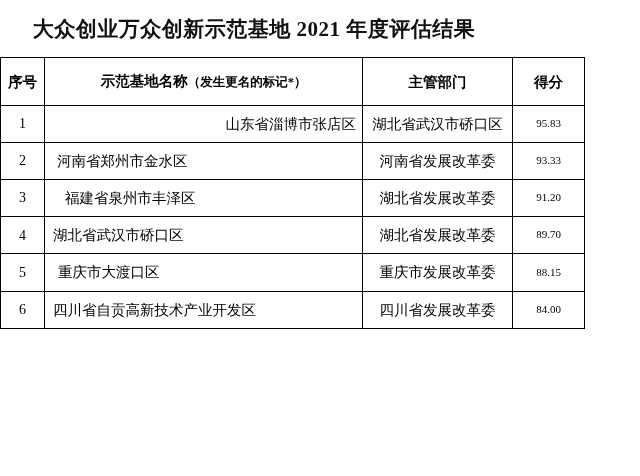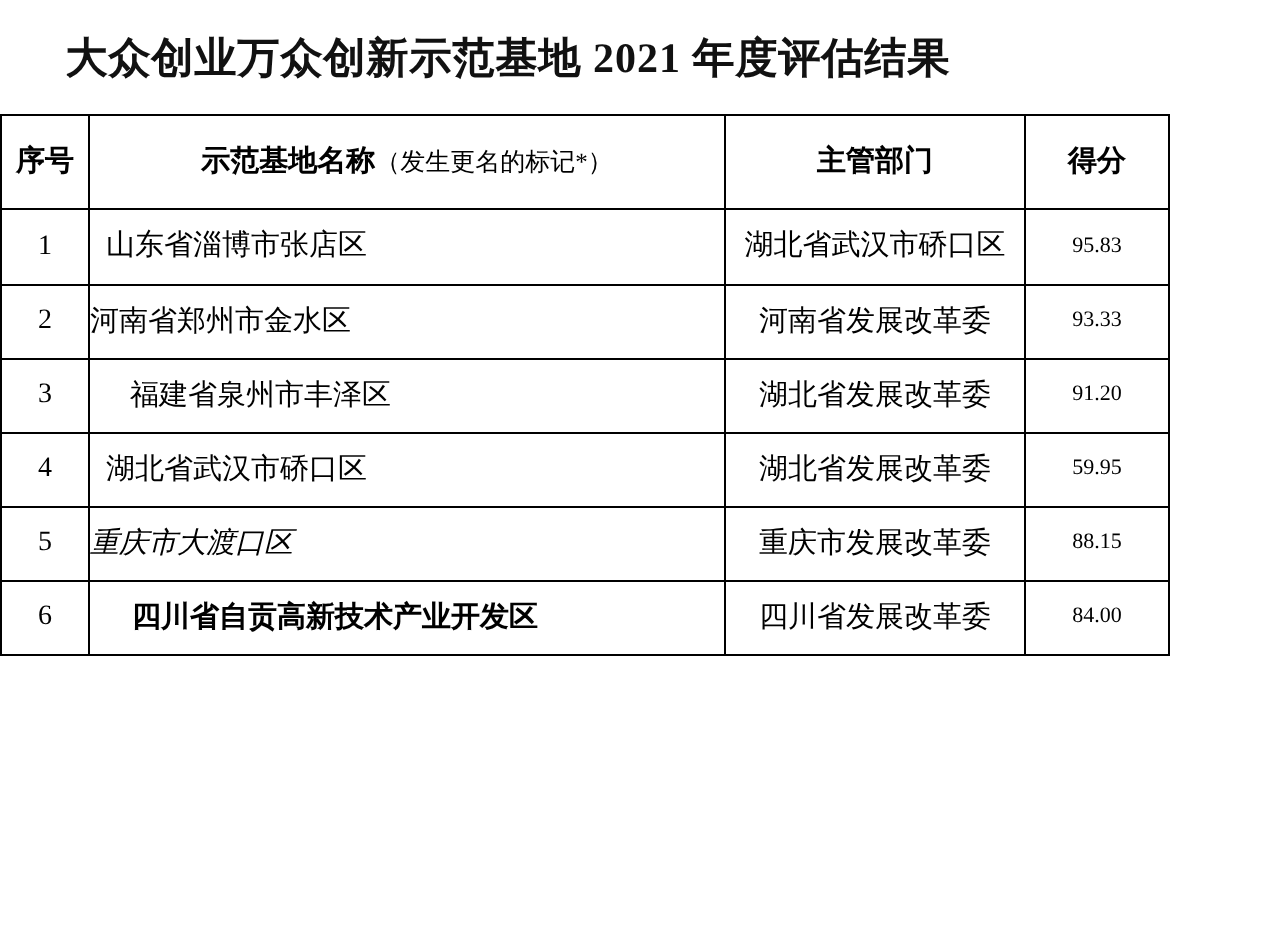--- a/index.html
+++ b/index.html
@@ -54,21 +54,21 @@
     font-size: 14.5px;
     font-weight: bold;
     text-align: center;
   }
   .th-name {
     text-align: center;
     font-size: 14.5px;
     font-weight: bold;
   }
   .th-name .sub {
-    font-weight: normal;
+    font-weight: bold;
     font-size: 12.5px;
   }
   .section-row td {
     font-size: 14.5px;
     font-weight: bold;
   }
   .section-label {
     padding: 9px 6px 9px 14px;
   }
   .subsection-label {
@@ -127,36 +127,36 @@
         </td>
       </tr>
 
 
 
       <tr class="row-tall">
         <td class="c-no">
             <div class="cell-pad">1</div>
           </td>
         <td class="c-name">
-            <div class="cell-pad" style="padding-left:8px;">山东省淄博市张店区</div>
+            <div class="cell-pad" style="padding-left:8px;text-align:right;">山东省淄博市张店区</div>
           </td>
         <td class="c-dept">
             <div class="cell-pad">湖北省武汉市硚口区</div>
           </td>
         <td class="c-score">
             <div class="cell-pad">95.83</div>
           </td>
       </tr>
 
       <tr class="row-tall">
         <td class="c-no">
             <div class="cell-pad">2</div>
           </td>
         <td class="c-name">
-            <div class="cell-pad" style="padding-left:0;">河南省郑州市金水区</div>
+            <div class="cell-pad" style="padding-left:12px;">河南省郑州市金水区</div>
           </td>
         <td class="c-dept">
             <div class="cell-pad">河南省发展改革委</div>
           </td>
         <td class="c-score">
             <div class="cell-pad">93.33</div>
           </td>
       </tr>
 
       <tr class="row-tall">
@@ -178,45 +178,45 @@
         <td class="c-no">
             <div class="cell-pad">4</div>
           </td>
         <td class="c-name">
             <div class="cell-pad" style="padding-left:8px;">湖北省武汉市硚口区</div>
           </td>
         <td class="c-dept">
             <div class="cell-pad">湖北省发展改革委</div>
           </td>
         <td class="c-score">
-            <div class="cell-pad">59.95</div>
+            <div class="cell-pad">89.70</div>
           </td>
       </tr>
 
       <tr class="row-tall">
         <td class="c-no">
             <div class="cell-pad">5</div>
           </td>
         <td class="c-name">
-            <div class="cell-pad" style="padding-left:0;font-style:italic;">重庆市大渡口区</div>
+            <div class="cell-pad" style="padding-left:13px;">重庆市大渡口区</div>
           </td>
         <td class="c-dept">
             <div class="cell-pad">重庆市发展改革委</div>
           </td>
         <td class="c-score">
             <div class="cell-pad">88.15</div>
           </td>
       </tr>
 
       <tr class="row-tall">
         <td class="c-no">
             <div class="cell-pad">6</div>
           </td>
         <td class="c-name">
-            <div class="cell-pad" style="padding-left:21px;font-weight:bold;">四川省自贡高新技术产业开发区</div>
+            <div class="cell-pad" style="padding-left:8px;">四川省自贡高新技术产业开发区</div>
           </td>
         <td class="c-dept">
             <div class="cell-pad">四川省发展改革委</div>
           </td>
         <td class="c-score">
             <div class="cell-pad">84.00</div>
           </td>
       </tr>
     </tbody>
   </table>

